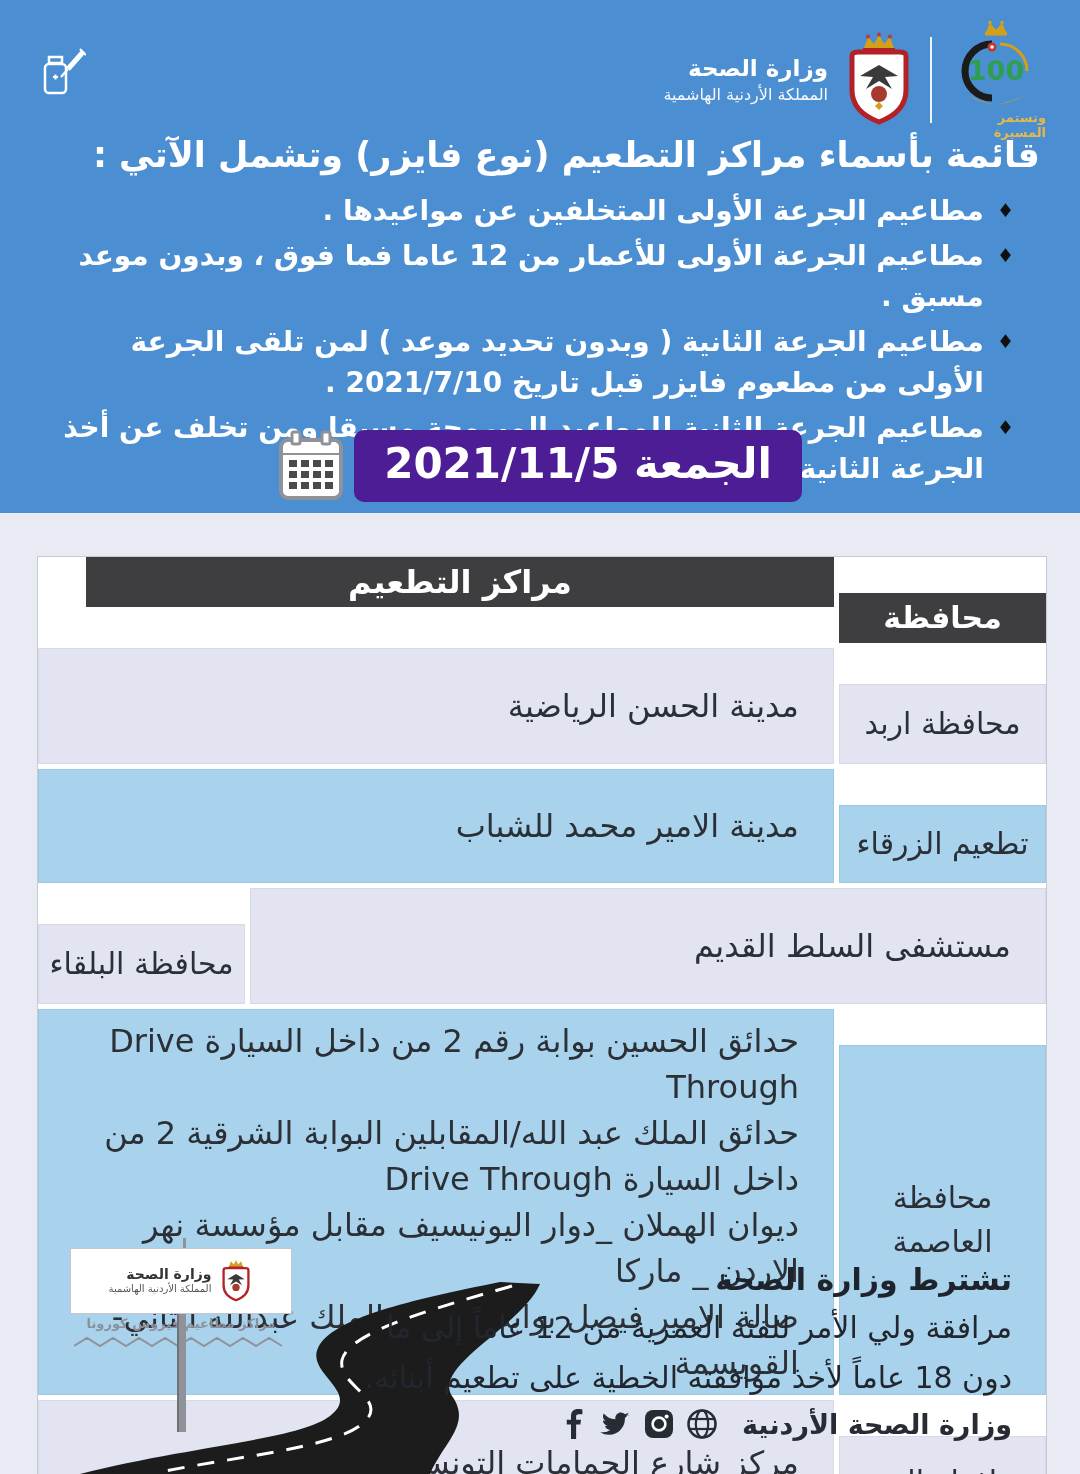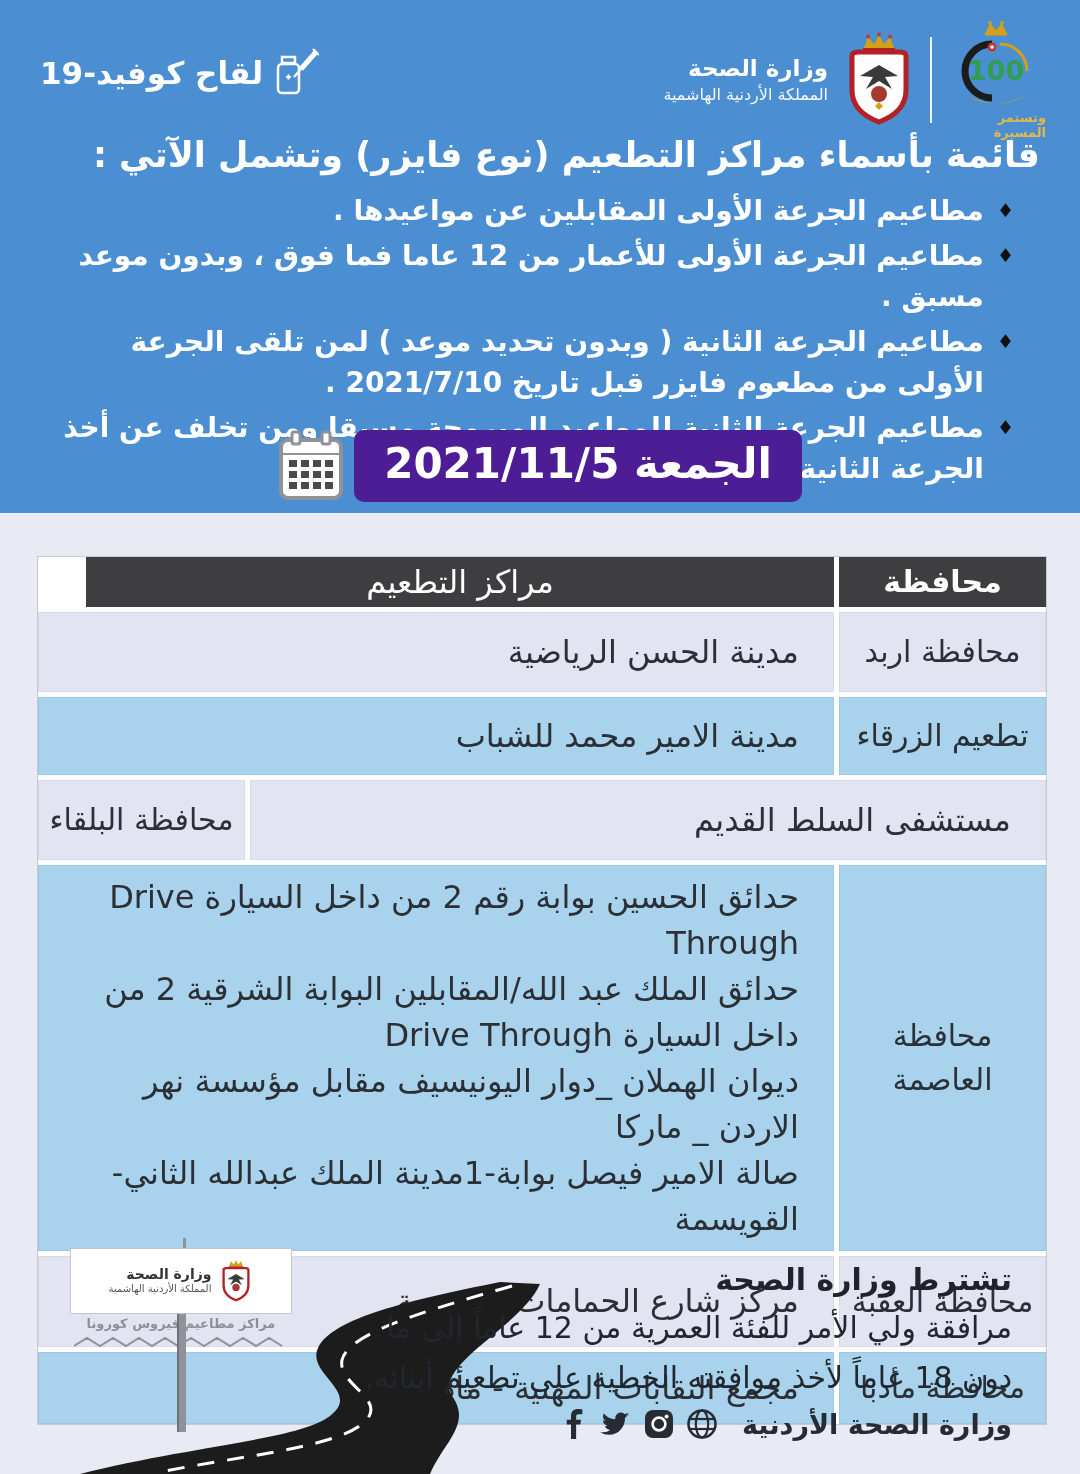--- a/index.html
+++ b/index.html
@@ -29,28 +29,28 @@
   .date-banner{background:#4c1d95;color:#fff;font-size:42px;font-weight:700;direction:rtl;
     padding:6px 30px 10px 30px;border-radius:10px;line-height:56px;}
 
   
   .table-wrap{position:absolute;left:37px;top:556px;width:1010px;background:#ffffff;
     border:1px solid #c6cad6;padding:0;direction:rtl;}
   .t-row{display:flex;direction:rtl;gap:5px;margin-bottom:5px;}
   .t-row:last-child{margin-bottom:0;}
   .cell{border:1px solid #d7dae4;}
   .gov-cell{flex:0 0 207px;display:flex;align-items:center;justify-content:center;text-align:center;
-    font-size:30px;color:#2b2f36;line-height:44px;padding:6px 10px;}
+    font-size:30px;color:#2b2f36;line-height:44px;padding:6px 10px;margin-top:36px;}
   .centers-cell{flex:1 1 auto;display:flex;flex-direction:column;justify-content:center;
     text-align:right;padding:8px 34px 8px 16px;}
   .center-line{font-size:32px;color:#2b2f36;line-height:45px;}
   .t-head .cell{background:#3e3e40;border-color:#3e3e40;color:#fff;}
   .t-head .gov-cell{font-size:30px;font-weight:700;height:50px;line-height:34px;}
   .t-head .centers-cell{height:50px;align-items:center;justify-content:center;text-align:center;
-    font-size:32px;font-weight:400;padding:0;margin-left:48px;}
+    font-size:32px;font-weight:700;padding:0;margin-left:48px;}
   .row-lav .cell{background:#e2e4f2;}
   .row-blu .cell{background:#a9d3ec;border-color:#9cc8e4;}
   .r-irbid .cell{min-height:80px;} .r-zarqa .cell{min-height:78px;} .r-balqa .cell{min-height:80px;}
   .r-capital .cell{min-height:186px;} .r-aqaba .cell{min-height:91px;} .r-madaba .cell{min-height:72px;}
   .r-capital .center-line{line-height:46px;}
 
   
   .road-svg{position:absolute;left:0;top:1274px;}
   .billboard{position:absolute;left:70px;top:1248px;width:222px;height:66px;background:#fff;
     border:1px solid #c3c6cc;display:flex;direction:rtl;align-items:center;justify-content:center;gap:8px;padding:4px 6px;}
@@ -80,21 +80,20 @@
 
     <div class="covid-label">
       <svg width="46" height="50" viewBox="0 0 46 50">
         <rect x="5" y="16" width="21" height="29" rx="4" fill="none" stroke="#fff" stroke-width="2.5"></rect>
         <rect x="9" y="9" width="13" height="6" fill="none" stroke="#fff" stroke-width="2.5"></rect>
         <path d="M13 29 h5 M15.5 26.5 v5" stroke="#fff" stroke-width="2"></path>
         <line x1="43" y1="4" x2="28" y2="21" stroke="#fff" stroke-width="5"></line>
         <line x1="28" y1="21" x2="21" y2="29" stroke="#fff" stroke-width="2.2"></line>
         <line x1="40" y1="1" x2="46" y2="7" stroke="#fff" stroke-width="2.2"></line>
       </svg>
-      <span>لقاح كوفيد-19</span>
     </div>
 
     <div class="brand">
       <div class="centennial">
         <svg width="96" height="88" viewBox="0 0 96 88">
           <path d="M38 12 L42 3 L48 10 L54 3 L58 12 Z" fill="#d4a017"></path>
           <rect x="37" y="12" width="22" height="3.5" fill="#d4a017"></rect>
           <circle cx="42" cy="2.5" r="1.8" fill="#d4a017"></circle>
             <circle cx="54" cy="2.5" r="1.8" fill="#d4a017"></circle>
           <path d="M44 24 A27 27 0 1 0 44 78" fill="none" stroke="#1b1b1b" stroke-width="7"></path>
@@ -122,21 +121,21 @@
         <div class="m-name">وزارة الصحة</div>
         <div class="m-country">المملكة الأردنية الهاشمية</div>
       </div>
     </div>
 
     <div class="hero-title">قائمة بأسماء مراكز التطعيم (نوع فايزر) وتشمل الآتي :</div>
 
     <div class="bullets">
       <div class="bullet">
         <span class="marker">♦</span>
-        <span class="b-text">مطاعيم الجرعة الأولى المقابلين عن مواعيدها .</span>
+        <span class="b-text">مطاعيم الجرعة الأولى المتخلفين عن مواعيدها .</span>
       </div>
       <div class="bullet">
         <span class="marker">♦</span>
         <span class="b-text">مطاعيم الجرعة الأولى للأعمار من 12 عاما فما فوق ، وبدون موعد مسبق .</span>
       </div>
       <div class="bullet">
         <span class="marker">♦</span>
         <span class="b-text">مطاعيم الجرعة الثانية ( وبدون تحديد موعد ) لمن تلقى الجرعة الأولى من مطعوم فايزر قبل تاريخ 2021/7/10 .</span>
       </div>
       <div class="bullet">

